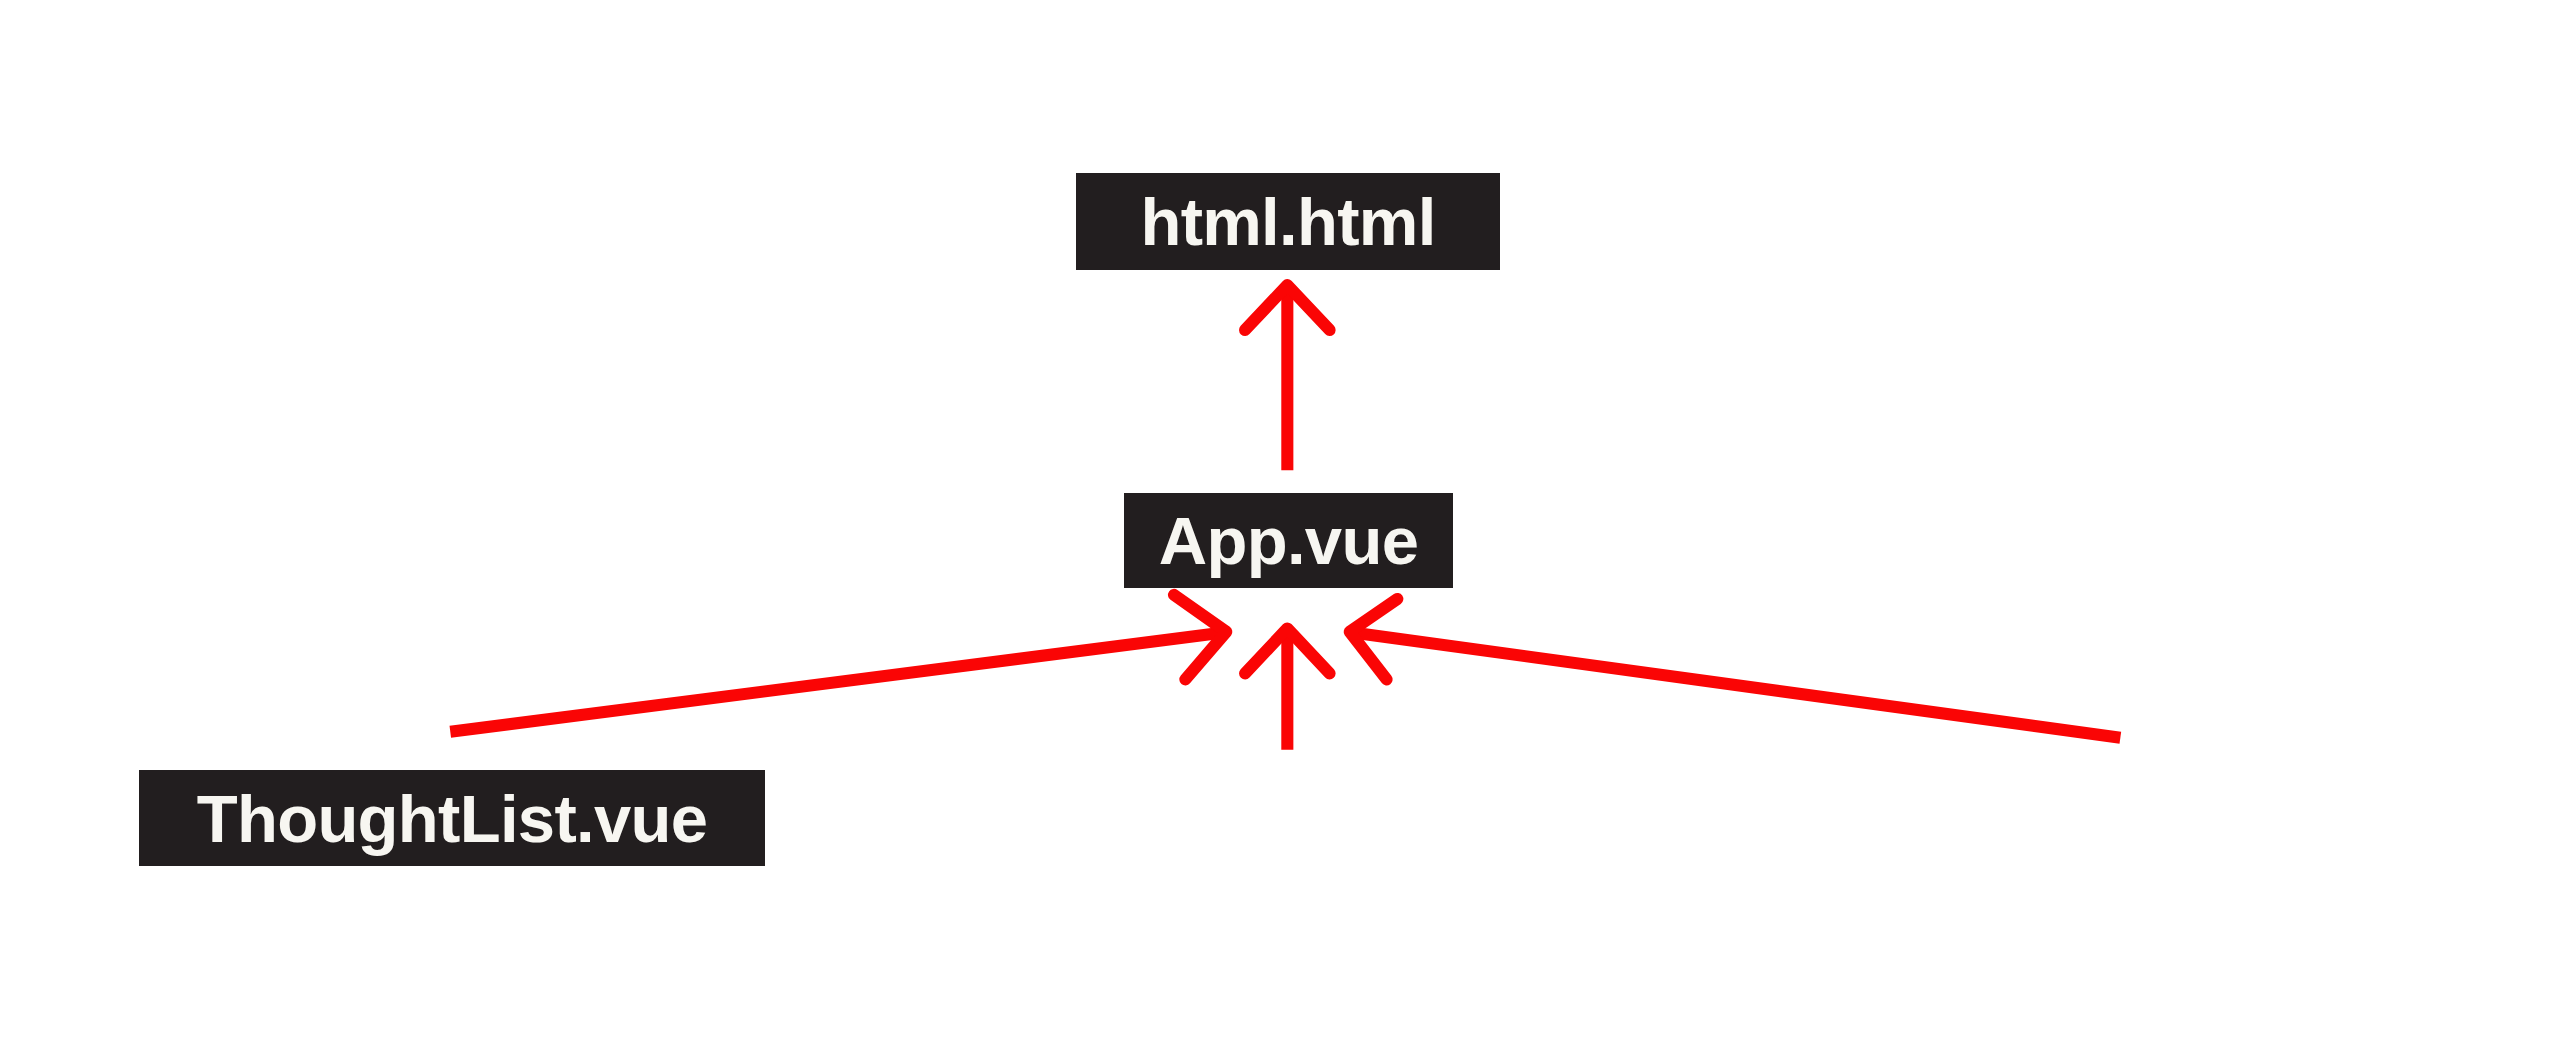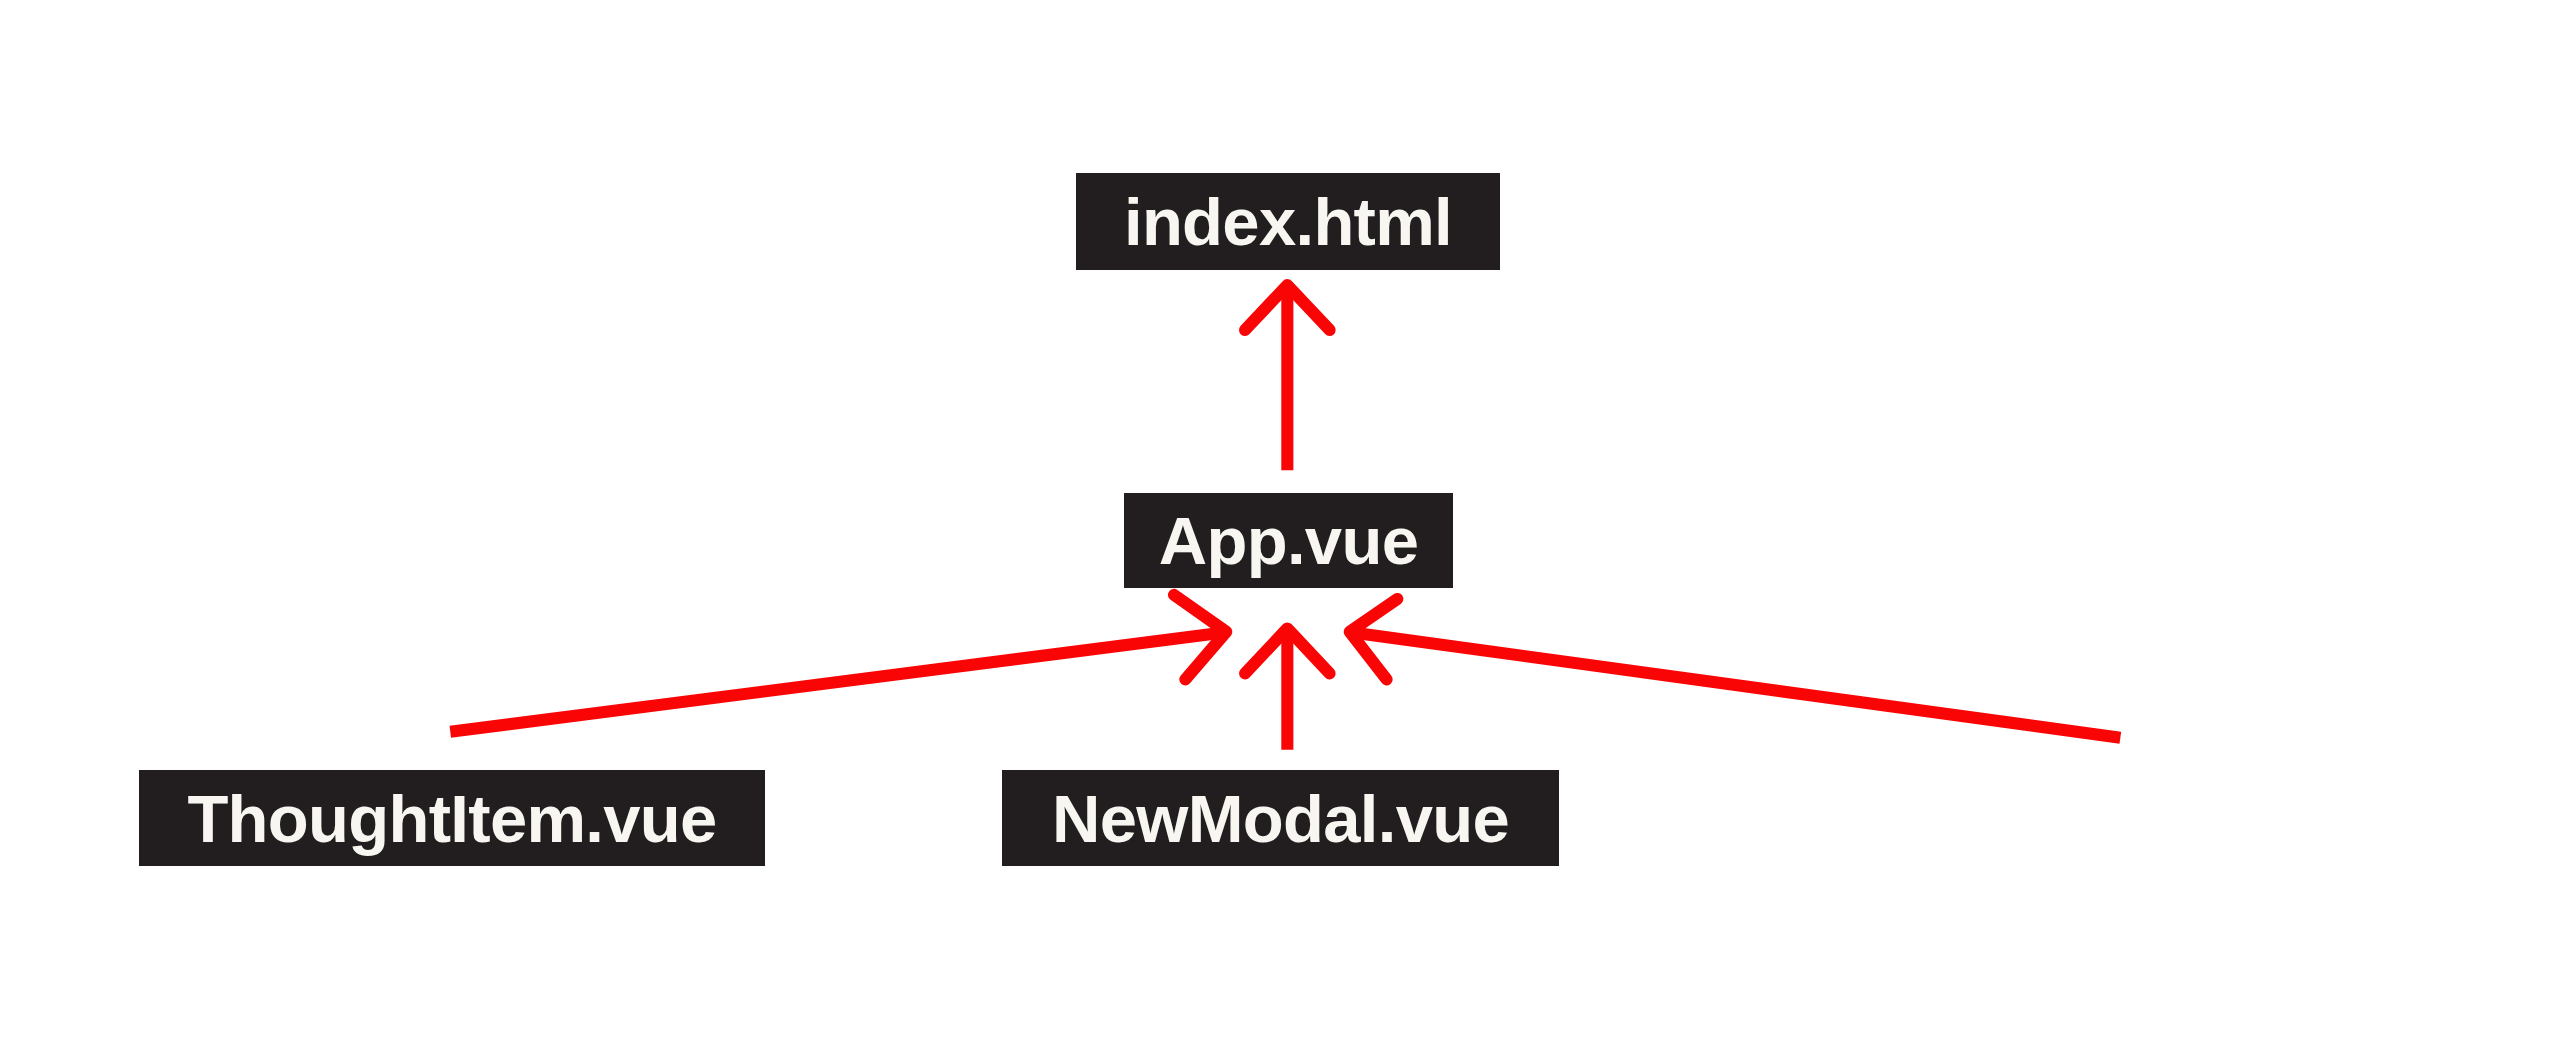--- a/index.html
+++ b/index.html
@@ -69,30 +69,27 @@
       <polyline class="head" points="1750,887 1828,942 1767,1013" stroke="#fa0505"></polyline>
     </g>
 
     <g>
       <line class="shaft" x1="3161" y1="1100" x2="2016" y2="943" stroke="#fa0505"></line>
       <polyline class="head" points="2083,893 2012,942 2067,1013" stroke="#fa0505"></polyline>
     </g>
   </svg>
 
   <div class="node" style="left:1076px; top:173px;  width:424px; height:97px;">
-    <span>index.html</span>
+    <span>html.html</span>
   </div>
 
   <div class="node" style="left:1124px; top:493px;  width:329px; height:95px;">
     <span>App.vue</span>
   </div>
 
   <div class="node" style="left:139px;  top:770px; width:626px; height:96px;">
-    <span>ThoughtItem.vue</span>
+    <span>ThoughtList.vue</span>
   </div>
 
-  <div class="node" style="left:1002px; top:770px; width:557px; height:96px;">
-    <span>NewModal.vue</span>
-  </div>
 
 
 </div>
 
 
 </body></html>

